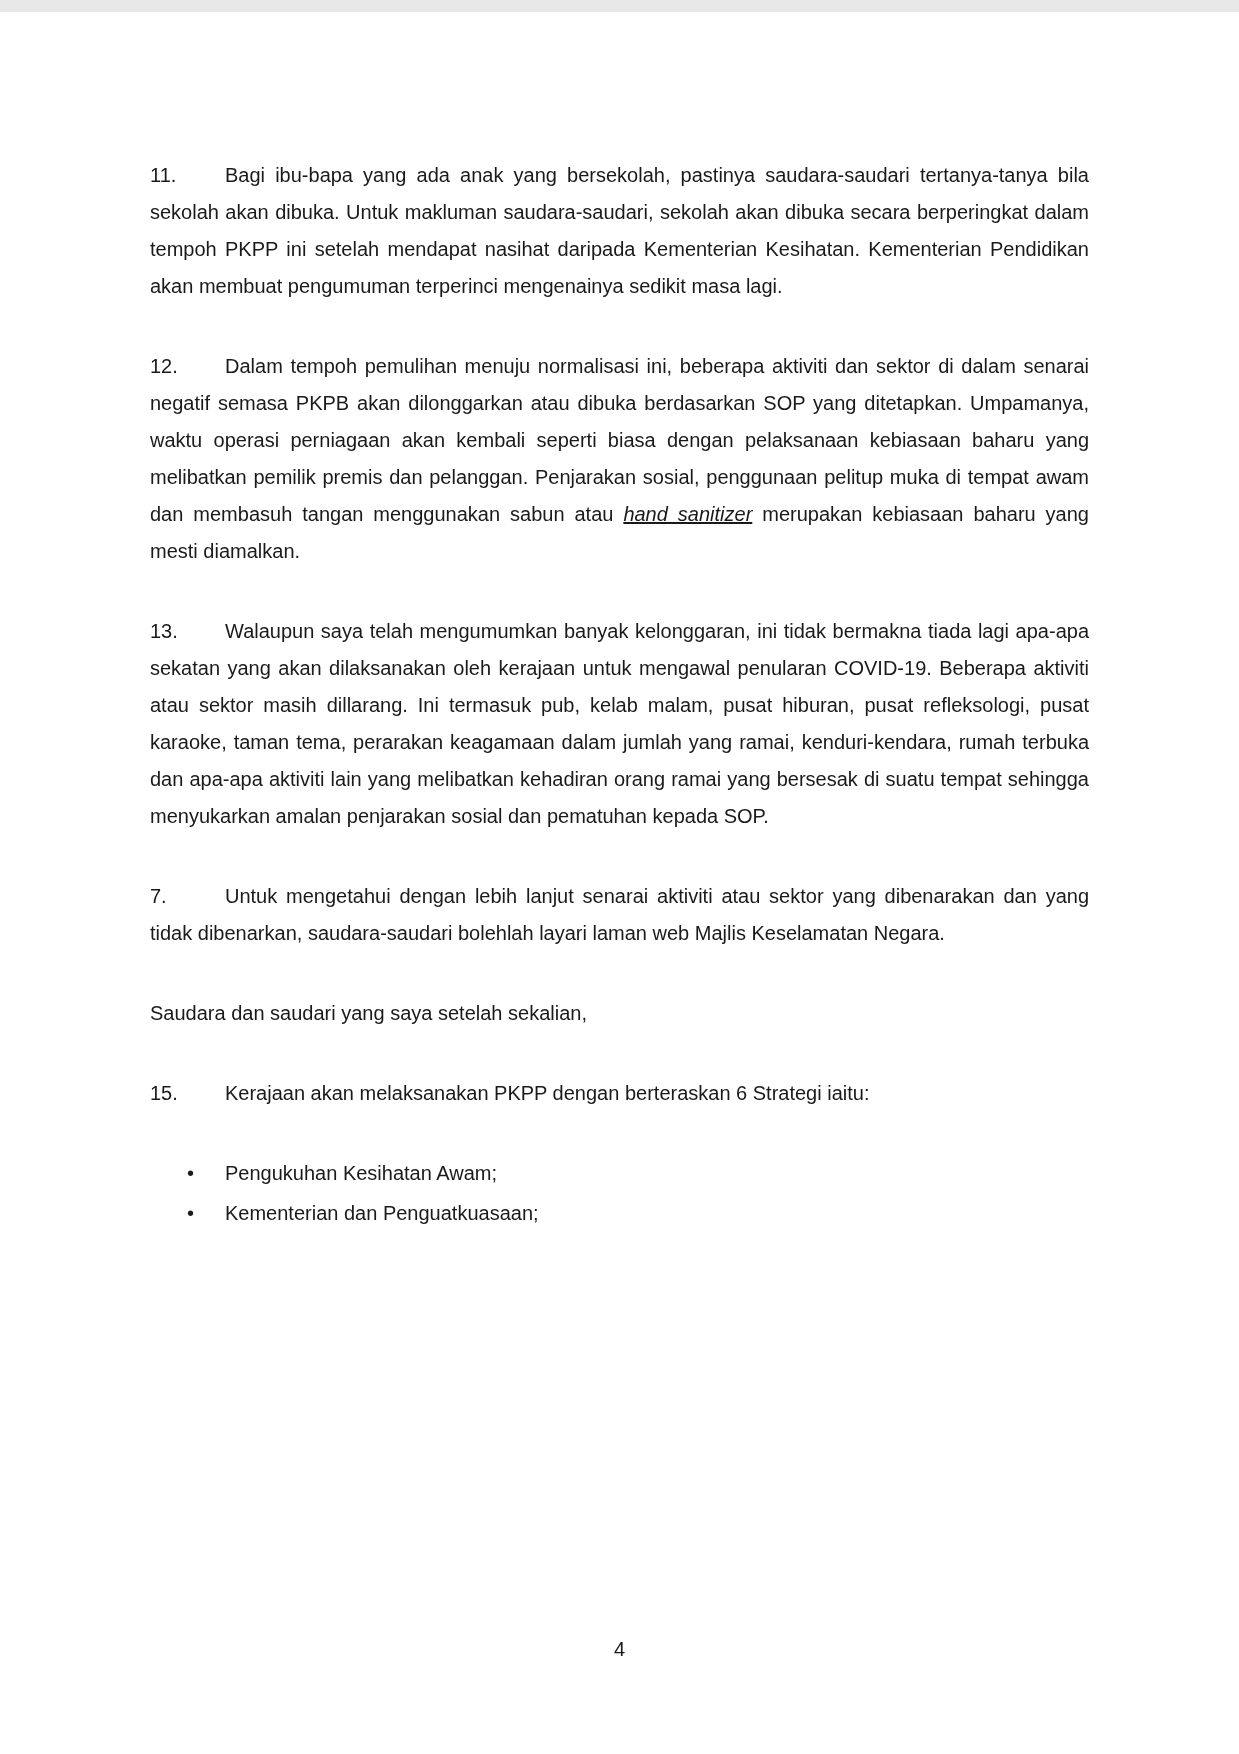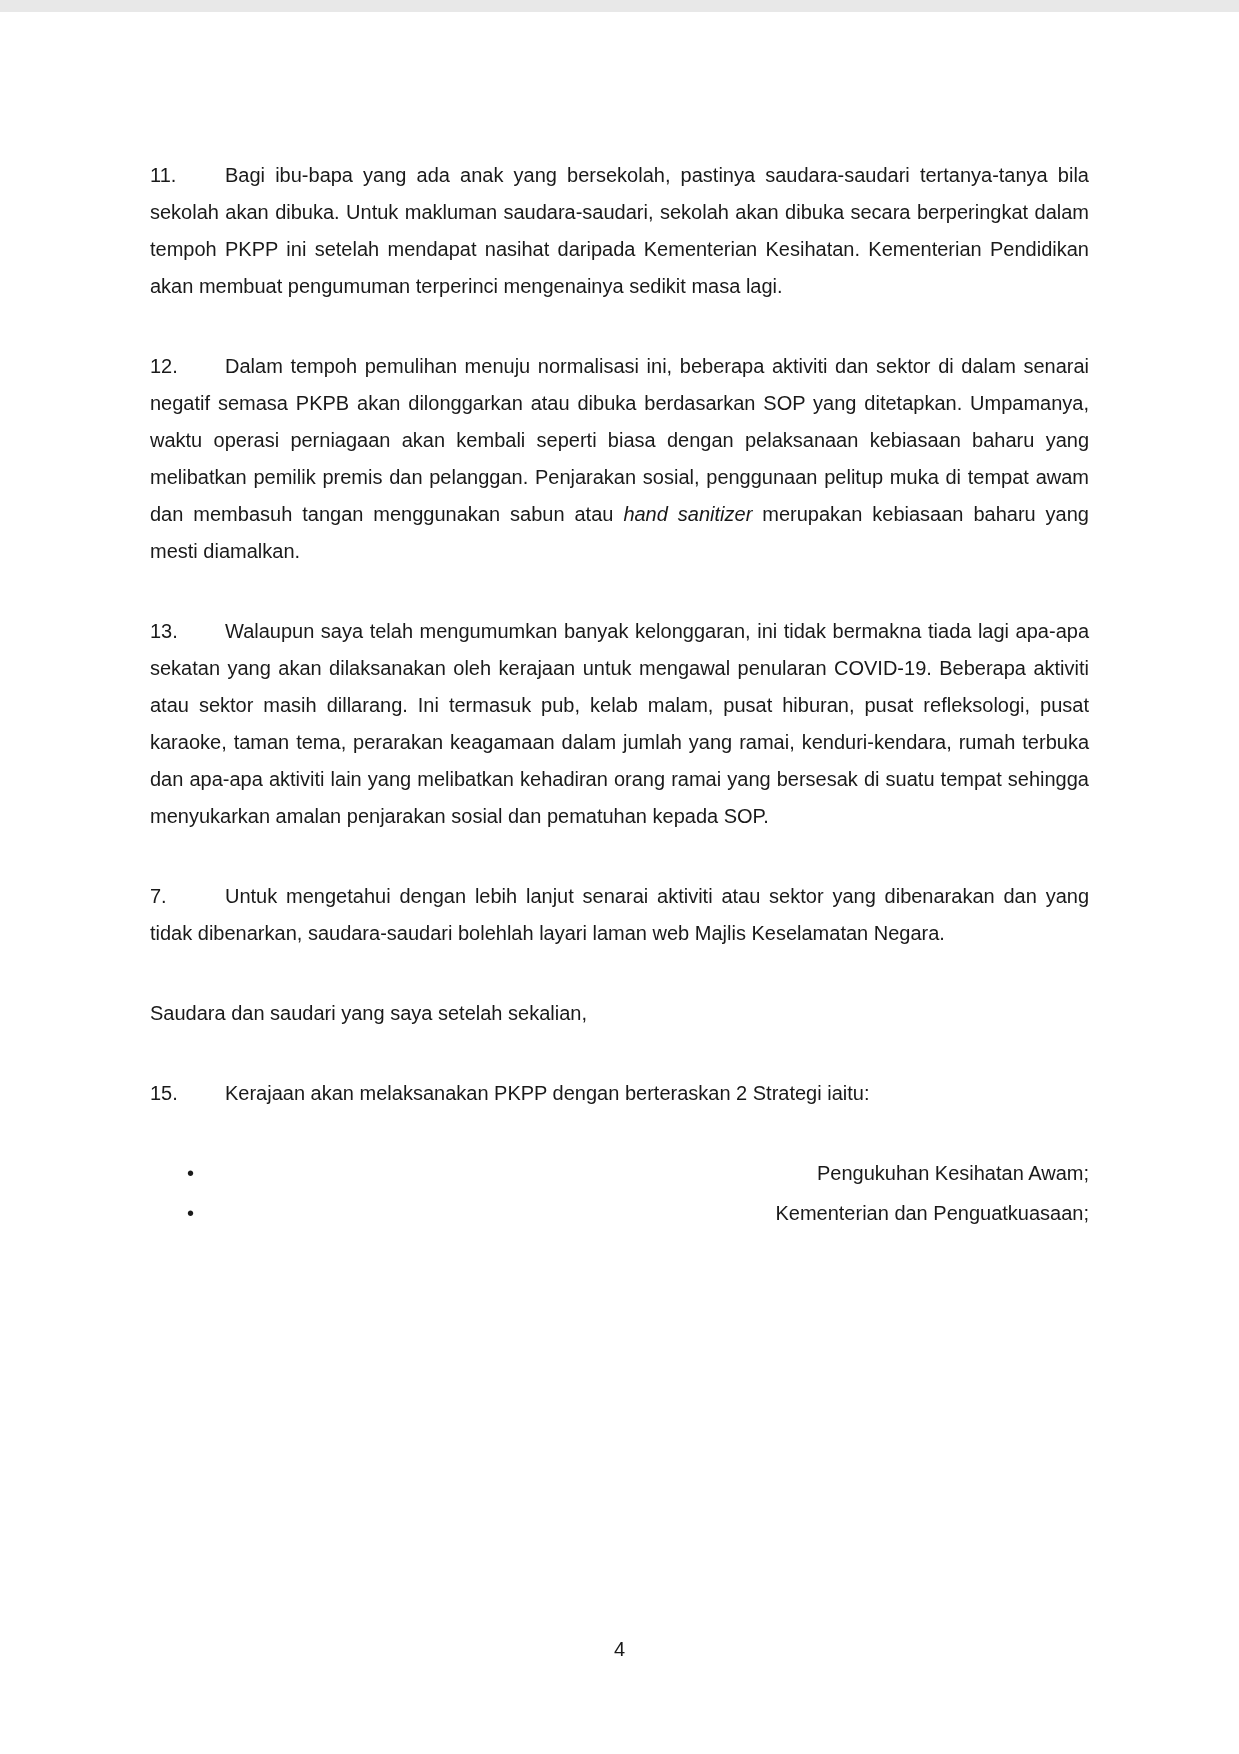--- a/index.html
+++ b/index.html
@@ -29,20 +29,21 @@
     margin: 0 0 43px 0;
     text-align: justify;
   }
   .num {
     display: inline-block;
     width: 75px;
     text-align: left;
   }
   .italic {
     font-style: italic;
+    text-decoration: underline;
   }
   .salutation {
     text-align: left;
   }
   ul.bullets {
     list-style: none;
     margin: 7px 0 0 0;
     padding: 0;
   }
   ul.bullets li {
@@ -50,21 +51,20 @@
     margin: 0 0 3px 0;
   }
   .bullet-marker {
     display: inline-block;
     margin-left: 37px;
     width: 38px;
     flex: 0 0 38px;
   }
   .bullet-text {
     flex: 1 1 auto;
-    text-align: right;
   }
   .page-number {
     position: absolute;
     top: 1619px;
     left: 0;
     width: 100%;
     text-align: center;
   }
 </style>
 </head>
@@ -76,21 +76,21 @@
     <p class="para"><span class="num">11.</span><span>Bagi ibu-bapa yang ada anak yang bersekolah, pastinya saudara-saudari tertanya-tanya bila sekolah akan dibuka. Untuk makluman saudara-saudari, sekolah akan dibuka secara berperingkat dalam tempoh PKPP ini setelah mendapat nasihat daripada Kementerian Kesihatan. Kementerian Pendidikan akan membuat pengumuman terperinci mengenainya sedikit masa lagi.</span></p>
 
     <p class="para"><span class="num">12.</span><span>Dalam tempoh pemulihan menuju normalisasi ini, beberapa aktiviti dan sektor di dalam senarai negatif semasa PKPB akan dilonggarkan atau dibuka berdasarkan SOP yang ditetapkan. Umpamanya, waktu operasi perniagaan akan kembali seperti biasa dengan pelaksanaan kebiasaan baharu yang melibatkan pemilik premis dan pelanggan. Penjarakan sosial, penggunaan pelitup muka di tempat awam dan membasuh tangan menggunakan sabun atau </span><span class="italic">hand sanitizer</span><span> merupakan kebiasaan baharu yang mesti diamalkan.</span></p>
 
     <p class="para"><span class="num">13.</span><span>Walaupun saya telah mengumumkan banyak kelonggaran, ini tidak bermakna tiada lagi apa-apa sekatan yang akan dilaksanakan oleh kerajaan untuk mengawal penularan COVID-19. Beberapa aktiviti atau sektor masih dillarang. Ini termasuk pub, kelab malam, pusat hiburan, pusat refleksologi, pusat karaoke, taman tema, perarakan keagamaan dalam jumlah yang ramai, kenduri-kendara, rumah terbuka dan apa-apa aktiviti lain yang melibatkan kehadiran orang ramai yang bersesak di suatu tempat sehingga menyukarkan amalan penjarakan sosial dan pematuhan kepada SOP.</span></p>
 
     <p class="para"><span class="num">7.</span><span>Untuk mengetahui dengan lebih lanjut senarai aktiviti atau sektor yang dibenarakan dan yang tidak dibenarkan, saudara-saudari bolehlah layari laman web Majlis Keselamatan Negara.</span></p>
 
     <p class="para salutation">Saudara dan saudari yang saya setelah sekalian,</p>
 
-    <p class="para"><span class="num">15.</span><span>Kerajaan akan melaksanakan PKPP dengan berteraskan 2 Strategi iaitu:</span></p>
+    <p class="para"><span class="num">15.</span><span>Kerajaan akan melaksanakan PKPP dengan berteraskan 6 Strategi iaitu:</span></p>
 
     <ul class="bullets">
       <li>
         <span class="bullet-marker">•</span>
         <span class="bullet-text">Pengukuhan Kesihatan Awam;</span>
       </li>
       <li>
         <span class="bullet-marker">•</span>
         <span class="bullet-text">Kementerian dan Penguatkuasaan;</span>
       </li>

